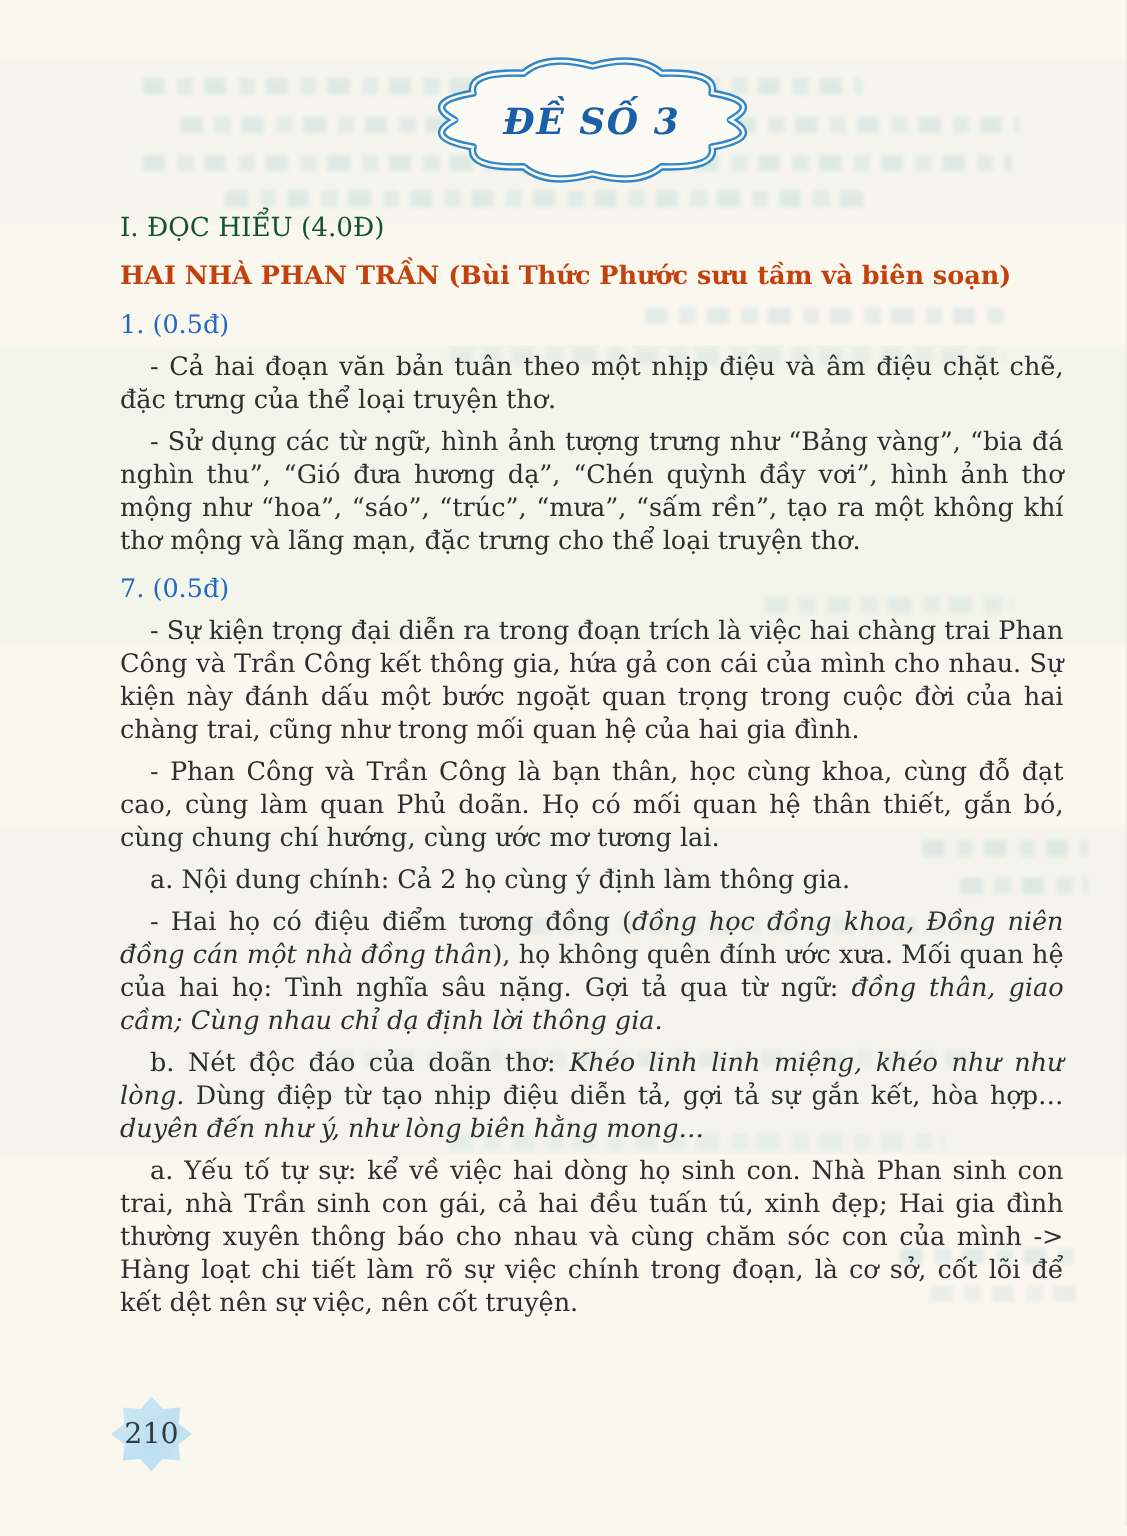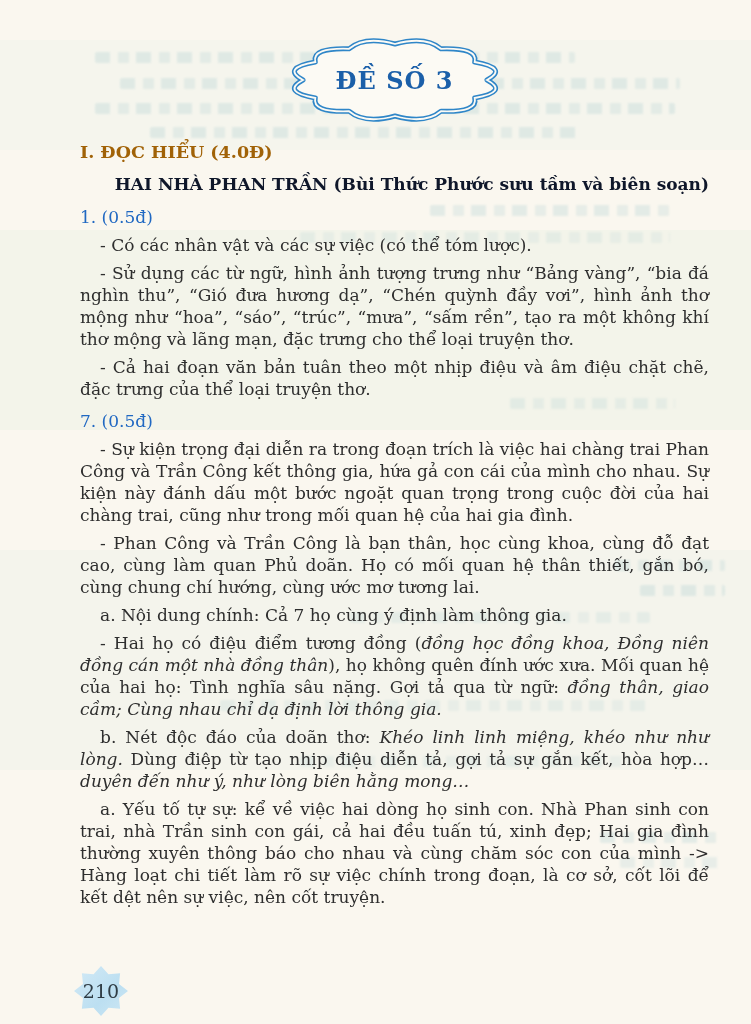--- a/index.html
+++ b/index.html
@@ -27,52 +27,53 @@
     pointer-events:none;
   }
   .content{
     position:relative;z-index:2;
     padding:30px 42px 0 80px;
   }
   .badge{
     position:relative;
     width:230px;height:100px;
     margin:0 auto 10px auto;
+    font-style:italic;
   }
   .badge svg{position:absolute;inset:0;width:100%;height:100%;}
   .badge .badge-label{
     position:absolute;inset:0;
     display:flex;align-items:center;justify-content:center;
     font-size:24px;font-weight:bold;color:#1b5fa9;
     letter-spacing:1px;
   }
   .h1{
-    color:#a16207;font-weight:bold;
+    color:#14532d;font-weight:normal;
     font-size:17.5px;line-height:24px;
     margin:4px 0 8px 0;
   }
   .doc-title{
-    text-align:right;font-weight:bold;
+    text-align:left;font-weight:bold;
     font-size:17px;line-height:24px;
-    color:#0f172a;
+    color:#c2410c;
     margin:0 0 10px 0;
   }
   .sec-label{
     color:#2068c2;font-weight:normal;
     font-size:17px;line-height:22px;
     margin:10px 0 2px 0;
   }
   .p{
     font-size:17px;line-height:22px;
     text-align:justify;text-indent:20px;
     margin:6px 0;
   }
   .it{font-style:italic;}
   .page-star{
-    position:absolute;left:74px;top:966px;z-index:2;
+    position:absolute;left:74px;top:931px;z-index:2;
     width:54px;height:50px;
     background:linear-gradient(135deg,#d3eaf6 0%,#bcdff1 60%,#cde7f4 100%);
     clip-path:polygon(100% 50%,83.3% 63.8%,85.4% 85.4%,63.8% 83.3%,50% 100%,36.2% 83.3%,14.6% 85.4%,16.7% 63.8%,0% 50%,16.7% 36.2%,14.6% 14.6%,36.2% 16.7%,50% 0%,63.8% 16.7%,85.4% 14.6%,83.3% 36.2%);
     display:flex;align-items:center;justify-content:center;
   }
   .page-star span{font-size:19px;color:#2f3c44;}
 </style>
 </head>
 <body>
 
@@ -105,33 +106,32 @@
       </svg>
       <div class="badge-label">ĐỀ SỐ 3</div>
     </div>
 
     <div class="h1">I. ĐỌC HIỂU (4.0Đ)</div>
 
     <div class="doc-title">HAI NHÀ PHAN TRẦN (Bùi Thức Phước sưu tầm và biên soạn)</div>
 
     <div>
       <div class="sec-label">1. (0.5đ)</div>
-      <div class="p"><span>- Có các nhân vật và các sự việc (có thể tóm lược).</span></div>
+      <div class="p"><span>- Cả hai đoạn văn bản tuân theo một nhịp điệu và âm điệu chặt chẽ, đặc trưng của thể loại truyện thơ.</span></div>
       <div class="p"><span>- Sử dụng các từ ngữ, hình ảnh tượng trưng như “Bảng vàng”, “bia đá nghìn thu”, “Gió đưa hương dạ”, “Chén quỳnh đầy vơi”, hình ảnh thơ mộng như “hoa”, “sáo”, “trúc”, “mưa”, “sấm rền”, tạo ra một không khí thơ mộng và lãng mạn, đặc trưng cho thể loại truyện thơ.</span></div>
-      <div class="p"><span>- Cả hai đoạn văn bản tuân theo một nhịp điệu và âm điệu chặt chẽ, đặc trưng của thể loại truyện thơ.</span></div>
     </div>
 
     <div>
       <div class="sec-label">7. (0.5đ)</div>
       <div class="p"><span>- Sự kiện trọng đại diễn ra trong đoạn trích là việc hai chàng trai Phan Công và Trần Công kết thông gia, hứa gả con cái của mình cho nhau. Sự kiện này đánh dấu một bước ngoặt quan trọng trong cuộc đời của hai chàng trai, cũng như trong mối quan hệ của hai gia đình.</span></div>
       <div class="p"><span>- Phan Công và Trần Công là bạn thân, học cùng khoa, cùng đỗ đạt cao, cùng làm quan Phủ doãn. Họ có mối quan hệ thân thiết, gắn bó, cùng chung chí hướng, cùng ước mơ tương lai.</span></div>
     </div>
 
     <div>
-      <div class="p"><span>a. Nội dung chính: Cả 7 họ cùng ý định làm thông gia.</span></div>
+      <div class="p"><span>a. Nội dung chính: Cả 2 họ cùng ý định làm thông gia.</span></div>
       <div class="p"><span>- Hai họ có điệu điểm tương đồng (</span><span class="it">đồng học đồng khoa, Đồng niên đồng cán một nhà đồng thân</span><span>), họ không quên đính ước xưa. Mối quan hệ của hai họ: Tình nghĩa sâu nặng. Gợi tả qua từ ngữ: </span><span class="it">đồng thân, giao cầm; Cùng nhau chỉ dạ định lời thông gia.</span></div>
       <div class="p"><span>b. Nét độc đáo của doãn thơ: </span><span class="it">Khéo linh linh miệng, khéo như như lòng.</span><span> Dùng điệp từ tạo nhịp điệu diễn tả, gợi tả sự gắn kết, hòa hợp… </span><span class="it">duyên đến như ý, như lòng biên hằng mong…</span></div>
     </div>
 
     <div>
       <div class="p"><span>a. Yếu tố tự sự: kể về việc hai dòng họ sinh con. Nhà Phan sinh con trai, nhà Trần sinh con gái, cả hai đều tuấn tú, xinh đẹp; Hai gia đình thường xuyên thông báo cho nhau và cùng chăm sóc con của mình -&gt; Hàng loạt chi tiết làm rõ sự việc chính trong đoạn, là cơ sở, cốt lõi để kết dệt nên sự việc, nên cốt truyện.</span></div>
     </div>
 
   </div>
 

